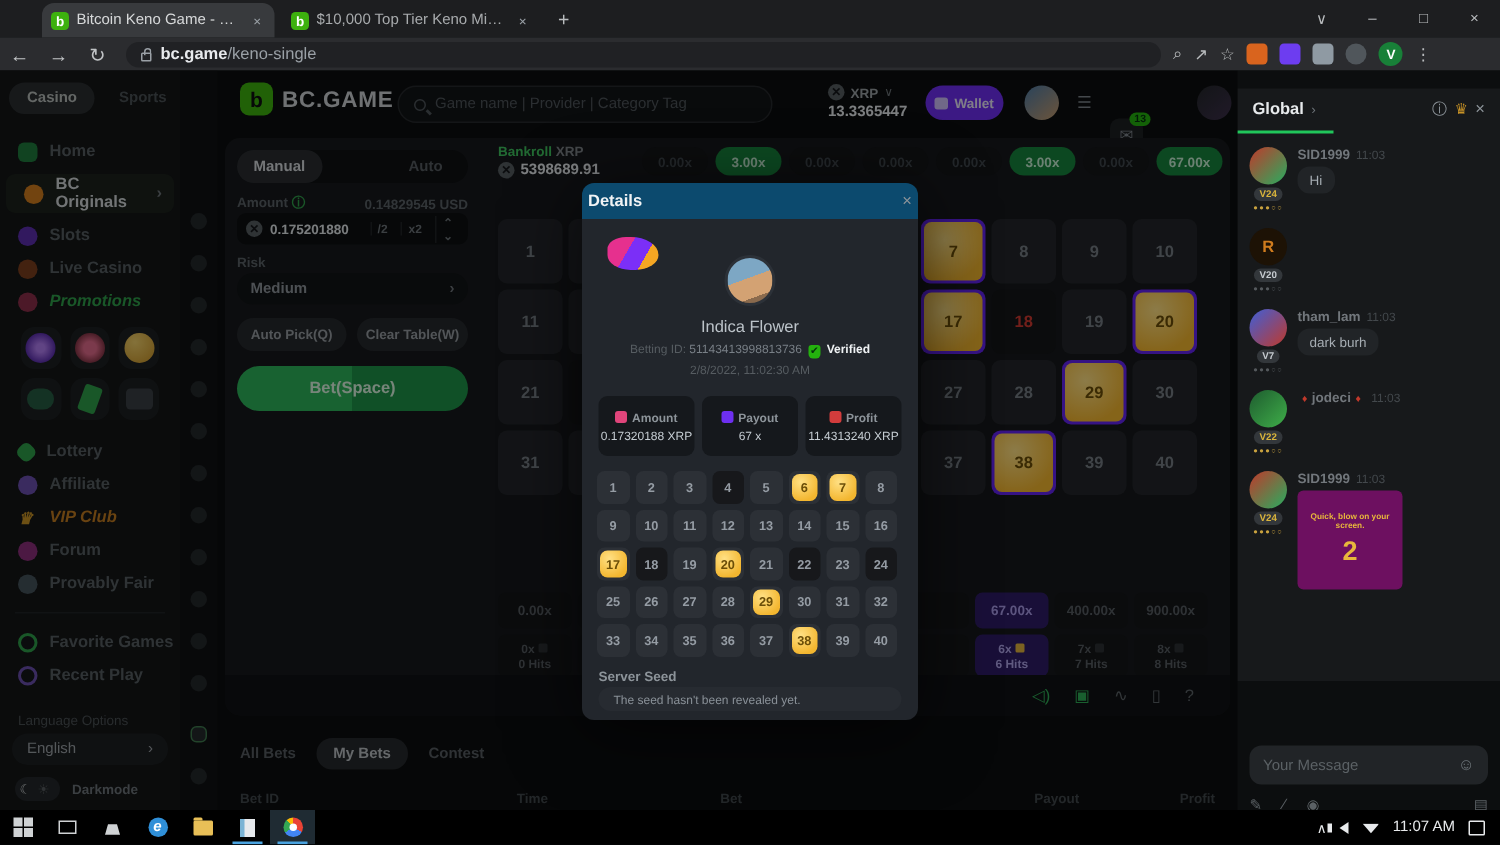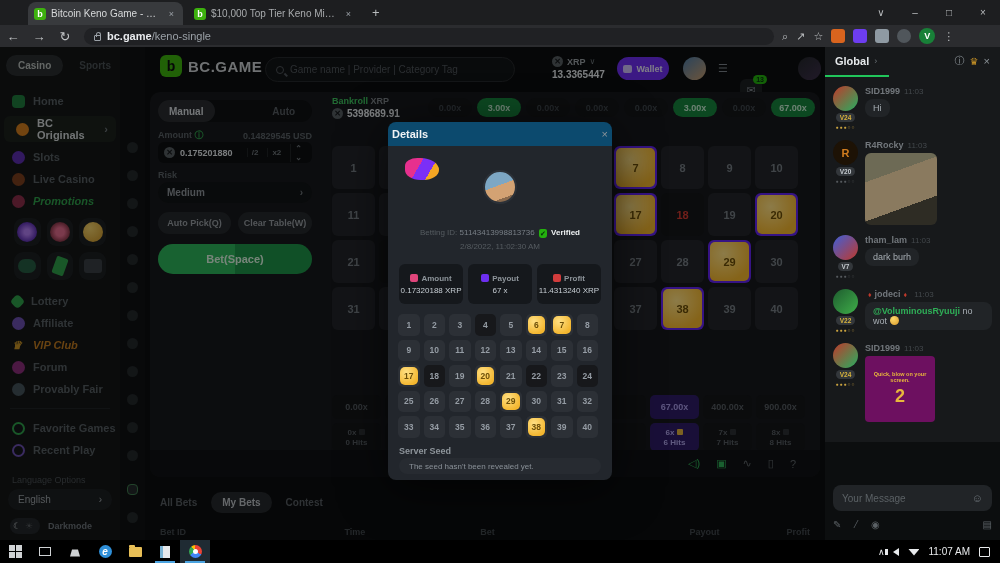--- a/index.html
+++ b/index.html
@@ -96,21 +96,21 @@
   .fico{font-size:11px;color:#5c6368;}
   .fico.gn{color:#2fae57;}
 
   #betstabs{position:absolute;left:160px;top:445px;display:flex;align-items:center;gap:14px;font-size:10px;font-weight:bold;color:#565c61;}
   #betstabs .on{background:#26292d;color:#b9bec2;border-radius:11px;padding:5px 11px;}
   #tablehead{position:absolute;left:160px;top:480px;width:650px;display:flex;font-size:9px;font-weight:bold;color:#41474c;gap:14px;}
   #tablehead span:nth-child(1){width:185px;} #tablehead span:nth-child(2){width:132px;}
   #tablehead span:nth-child(3){width:212px;} #tablehead span:nth-child(4){width:90px;}
 
   
-  #chat{position:absolute;left:825px;top:0;width:175px;height:395px;background:#17191b;}
+  #chat{position:absolute;left:825px;top:12px;width:175px;height:395px;background:#17191b;}
   #chathead{position:absolute;left:0;top:0;width:175px;height:28px;display:flex;align-items:center;padding:0 10px;gap:5px;}
   #chathead .room{font-size:11px;font-weight:bold;color:#e7eaec;}
   #chatline{position:absolute;left:0;top:28px;width:64px;height:2px;background:#21c65b;}
   #chatlist{position:absolute;left:0;top:34px;width:175px;height:400px;overflow:hidden;}
   .msg{display:flex;gap:7px;padding:5px 8px;}
   .mava{width:25px;height:25px;border-radius:50%;flex:none;color:#fff;font-size:11px;font-weight:bold;display:flex;align-items:center;justify-content:center;}
   .mcol{flex:none;width:25px;display:flex;flex-direction:column;align-items:center;gap:2px;}
   .lvl{font-size:6.5px;font-weight:bold;background:#33373b;border-radius:6px;padding:1px 4px;color:#c6cbd0;}
   .lvl.gold{color:#d9b43c;}
   .stars{font-size:5px;letter-spacing:1px;color:#55595d;}
@@ -616,40 +616,36 @@
               <span class="stars gold">●●●○○</span>
             </div>
             <div class="mbody"><div class="mname"><span>SID1999</span><span class="mtime">11:03</span></div><div class="bubble">Hi</div></div>
           </div>
           <div class="msg">
             <div class="mcol">
               <div class="mava" style="background: rgb(29, 18, 5); color: rgb(208, 124, 30);">R</div>
               <span class="lvl">V20</span>
               <span class="stars">●●●○○</span>
             </div>
-            <div class="mbody">
-              <div class="mname"><span>R4Rocky</span><span class="mtime">11:03</span></div>
-              <div class="gifimg"></div>
-            </div>
           </div>
           <div class="msg">
             <div class="mcol">
               <div class="mava" style="background: linear-gradient(135deg, rgb(63, 95, 216), rgb(192, 57, 43));"></div>
               <span class="lvl">V7</span>
               <span class="stars">●●●○○</span>
             </div>
             <div class="mbody"><div class="mname"><span>tham_lam</span><span class="mtime">11:03</span></div><div class="bubble">dark burh</div></div>
           </div>
           <div class="msg">
             <div class="mcol">
               <div class="mava" style="background: linear-gradient(135deg, rgb(30, 92, 47), rgb(63, 174, 73));"></div>
               <span class="lvl gold">V22</span>
               <span class="stars gold">●●●○○</span>
             </div>
-            <div class="mbody"><div class="mname"><span class="flag">♦</span><span>jodeci</span><span class="flag">♦</span><span class="mtime">11:03</span></div><div class="bubble"><span class="mention">@VoluminousRyuuji</span> no wot<span class="emoji"></span></div></div>
+            <div class="mbody"><div class="mname"><span class="flag">♦</span><span>jodeci</span><span class="flag">♦</span><span class="mtime">11:03</span></div></div>
           </div>
           <div class="msg">
             <div class="mcol">
               <div class="mava" style="background: linear-gradient(135deg, rgb(192, 57, 43), rgb(39, 174, 96));"></div>
               <span class="lvl gold">V24</span>
               <span class="stars gold">●●●○○</span>
             </div>
             <div class="mbody">
               <div class="mname"><span>SID1999</span><span class="mtime">11:03</span></div>
               <div class="cardimg">
@@ -672,20 +668,21 @@
     </div>
 
     <div id="modal">
       <div id="mhead">
         <span class="t">Details</span>
         <span class="x">×</span>
       </div>
       <div id="mbody">
         <div id="mdecor"></div>
         <div id="mavatar"></div>
+        <div id="mname">Indica Flower</div>
         <div id="mid">
           <span>Betting ID:</span>
           <span class="idv">51143413998813736</span>
           <span class="shield">✔</span>
           <span class="ver">Verified</span>
         </div>
         <div id="mdate">2/8/2022, 11:02:30 AM</div>
         <div id="mstats">
           <div class="scard">
             <span class="sl">

